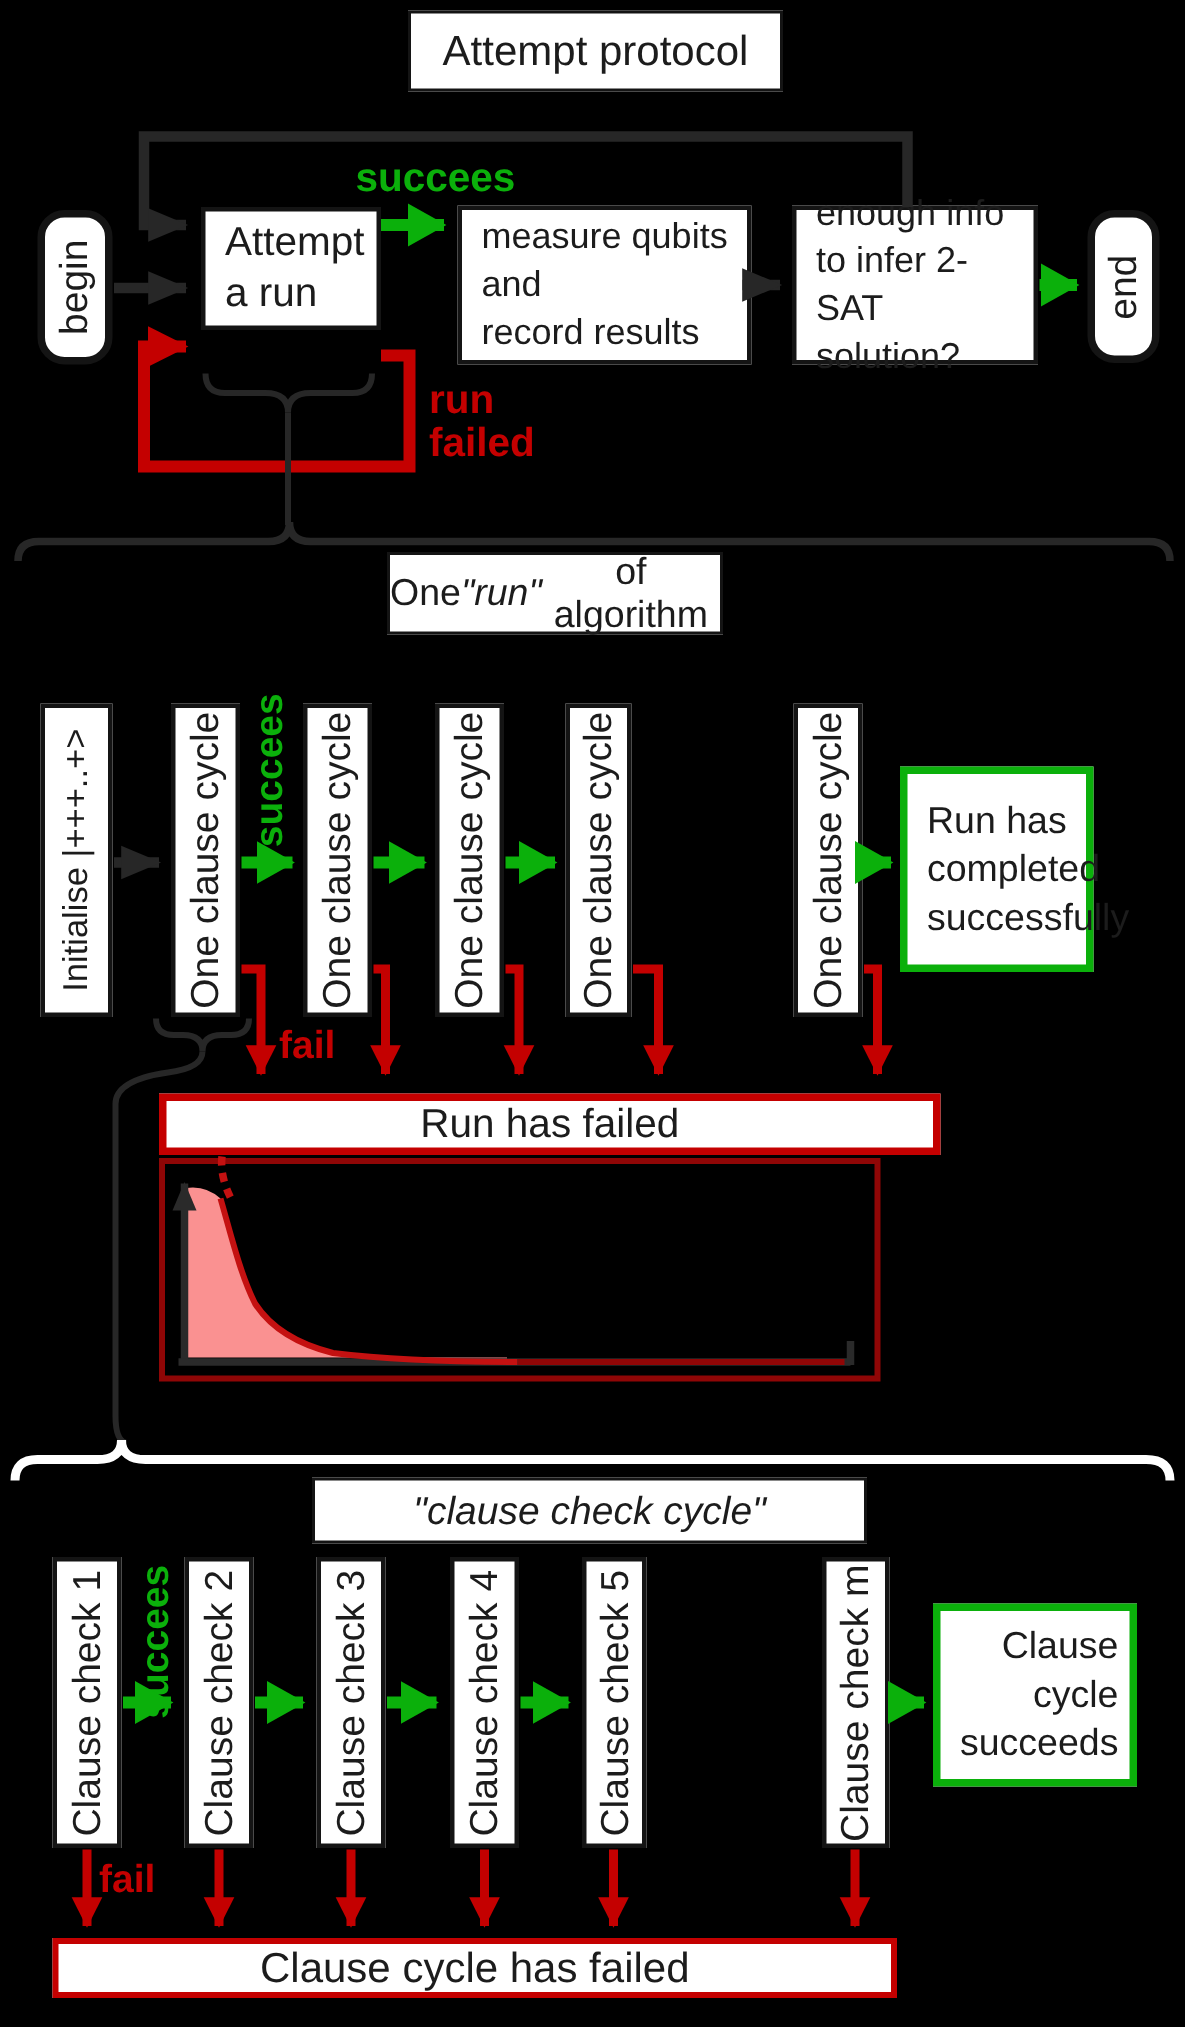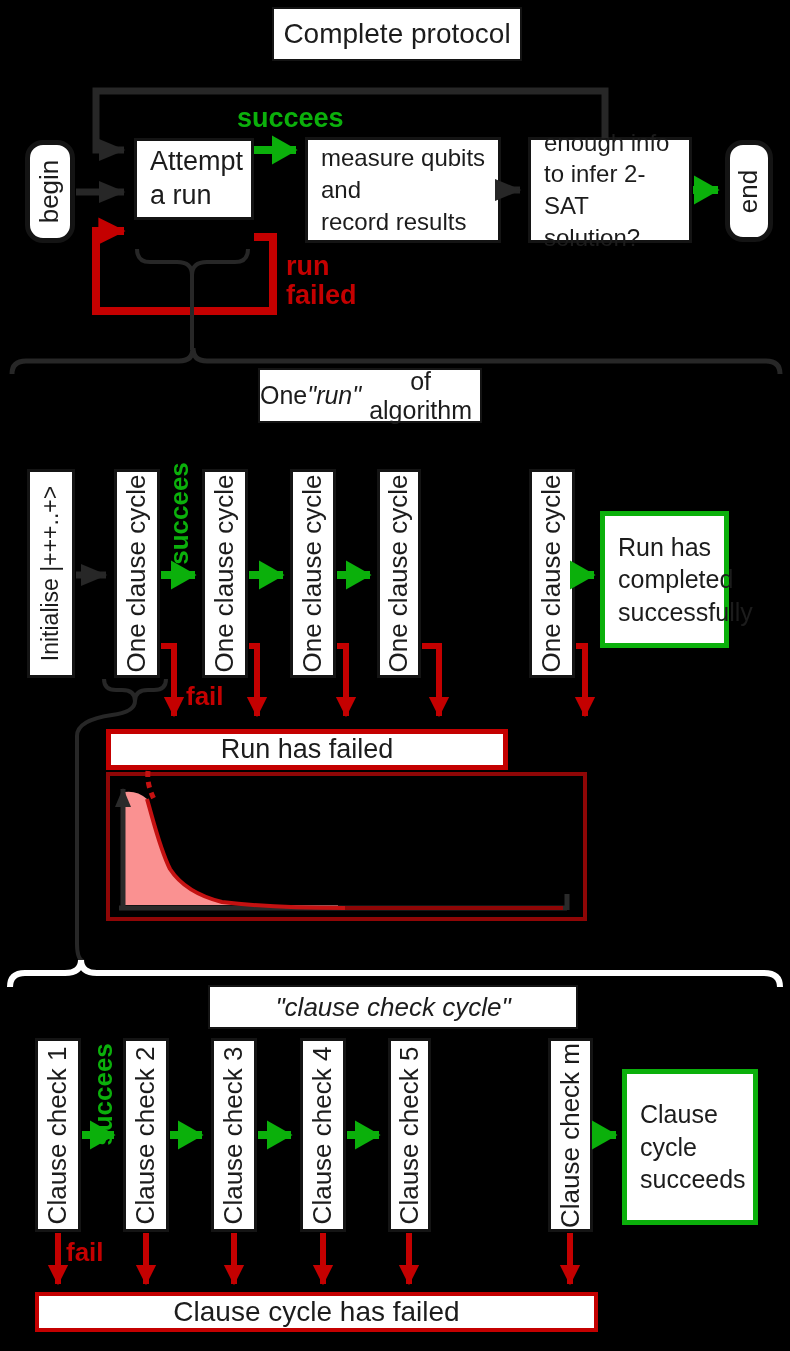--- a/index.html
+++ b/index.html
@@ -35,21 +35,21 @@
     box-sizing:border-box;
   }
   .overlay{position:absolute;left:0;top:0;width:790px;height:1351px;pointer-events:none;}
   .fs24{font-size:24px;line-height:1.32;}
   .fs25{font-size:25px;line-height:1.3;}
   .fs27{font-size:27px;line-height:1.25;}
 </style>
 </head>
 <body>
 
-<div class="box titlebox" style="left:272px;top:7px;width:250px;height:54px;">Complete protocol</div>
+<div class="box titlebox" style="left:272px;top:7px;width:250px;height:54px;">Attempt protocol</div>
 
 <div class="box rounded" style="left:25px;top:140px;width:50px;height:103px;">
   <span class="vtext">begin</span>
 </div>
 
 <div class="box pre leftpad fs27" style="left:134px;top:138px;width:120px;height:82px;">Attempt
 a run</div>
 
 <div class="box pre leftpad fs24" style="left:305px;top:137px;width:196px;height:106px;">measure qubits
 and
@@ -97,21 +97,21 @@
 <div class="vlabel" style="left:162px;top:458px;width:34px;height:110px;">
   <span class="vtext">succees</span>
 </div>
 
 <div class="box greenbox pre leftpad fs25" style="left:600px;top:511px;width:129px;height:137px;">Run has
 completed
 successfully</div>
 
 <div class="lbl lbl-red" style="left:186px;top:682px;">fail</div>
 
-<div class="box redbox" style="left:106px;top:729px;width:402px;height:41px;font-size:27px;">Run has failed</div>
+<div class="box redbox" style="left:106px;top:729px;width:521px;height:41px;font-size:27px;">Run has failed</div>
 
 <div class="plotbox" style="left:106px;top:772px;width:481px;height:149px;"></div>
 
 <div class="box titlebox" style="left:208px;top:985px;width:370px;height:44px;font-size:26px;">
     <span style="font-style:italic">"clause check cycle"</span>
 </div>
 
 <div class="box" style="left:35px;top:1038px;width:46px;height:194px;">
   <span class="vtext">Clause check 1</span>
   </div>
@@ -128,21 +128,21 @@
   <span class="vtext">Clause check 5</span>
   </div>
 <div class="box" style="left:548px;top:1038px;width:45px;height:194px;">
   <span class="vtext">Clause check m</span>
   </div>
 
 <div class="vlabel" style="left:86px;top:1040px;width:34px;height:108px;">
   <span class="vtext">succees</span>
 </div>
 
-<div class="box greenbox pre leftpad fs25" style="left:622px;top:1069px;width:136px;height:156px;">Clause
+<div class="box greenbox pre leftpad fs25" style="left:622px;top:1069px;width:136px;height:122px;text-align:right;">Clause
 cycle
 succeeds</div>
 
 <div class="lbl lbl-red" style="left:66px;top:1238px;">fail</div>
 
 <div class="box" style="left:35px;top:1292px;width:563px;height:40px;font-size:28px;border:4px solid var(--red,#c40000);">Clause cycle has failed</div>
 
 <svg class="overlay" viewBox="0 0 790 1351">
   <defs>
     <marker id="mg" markerWidth="4" markerHeight="4" refX="3.6" refY="2" orient="auto" markerUnits="strokeWidth">

